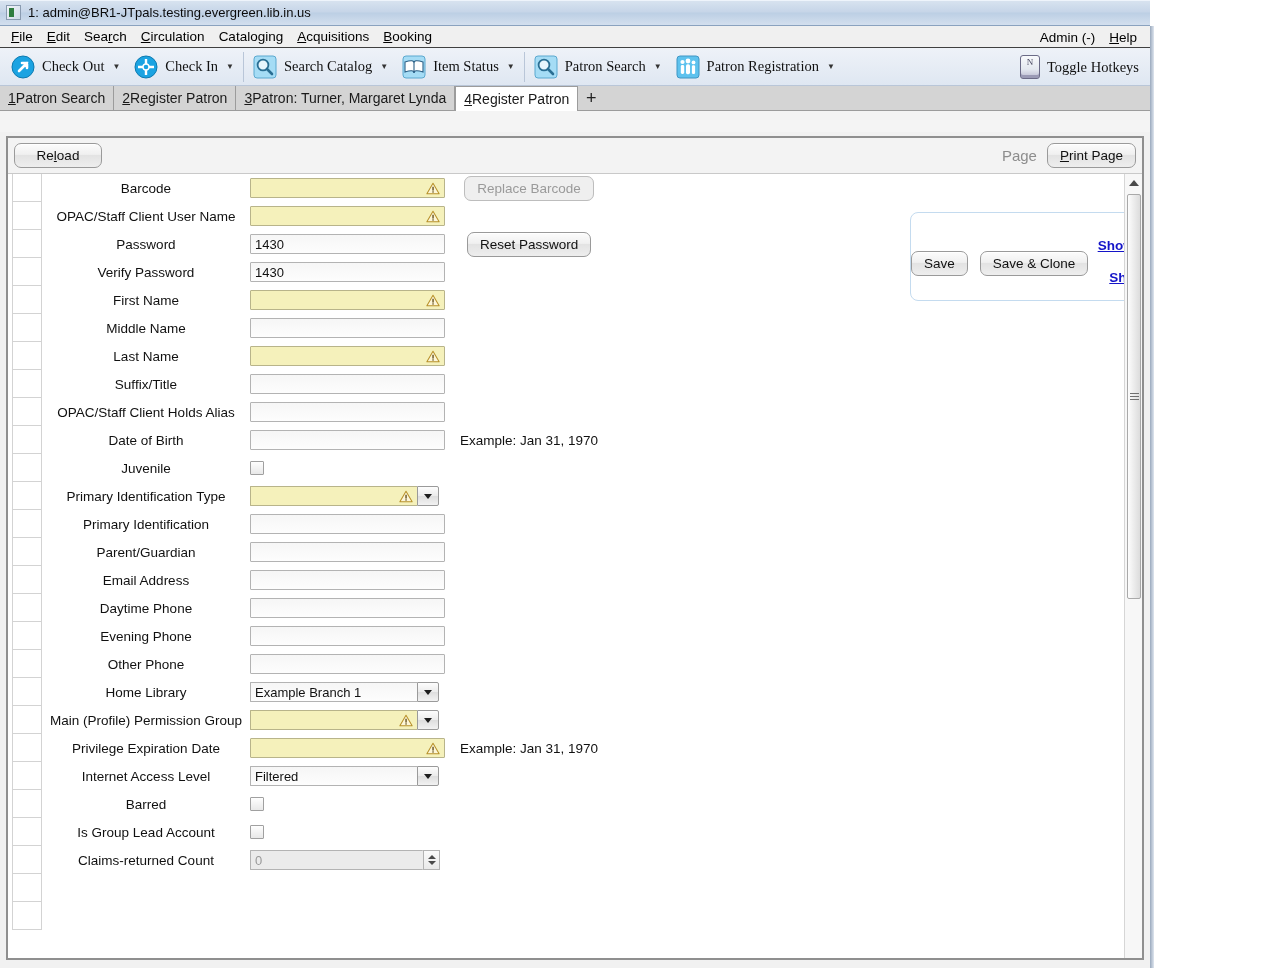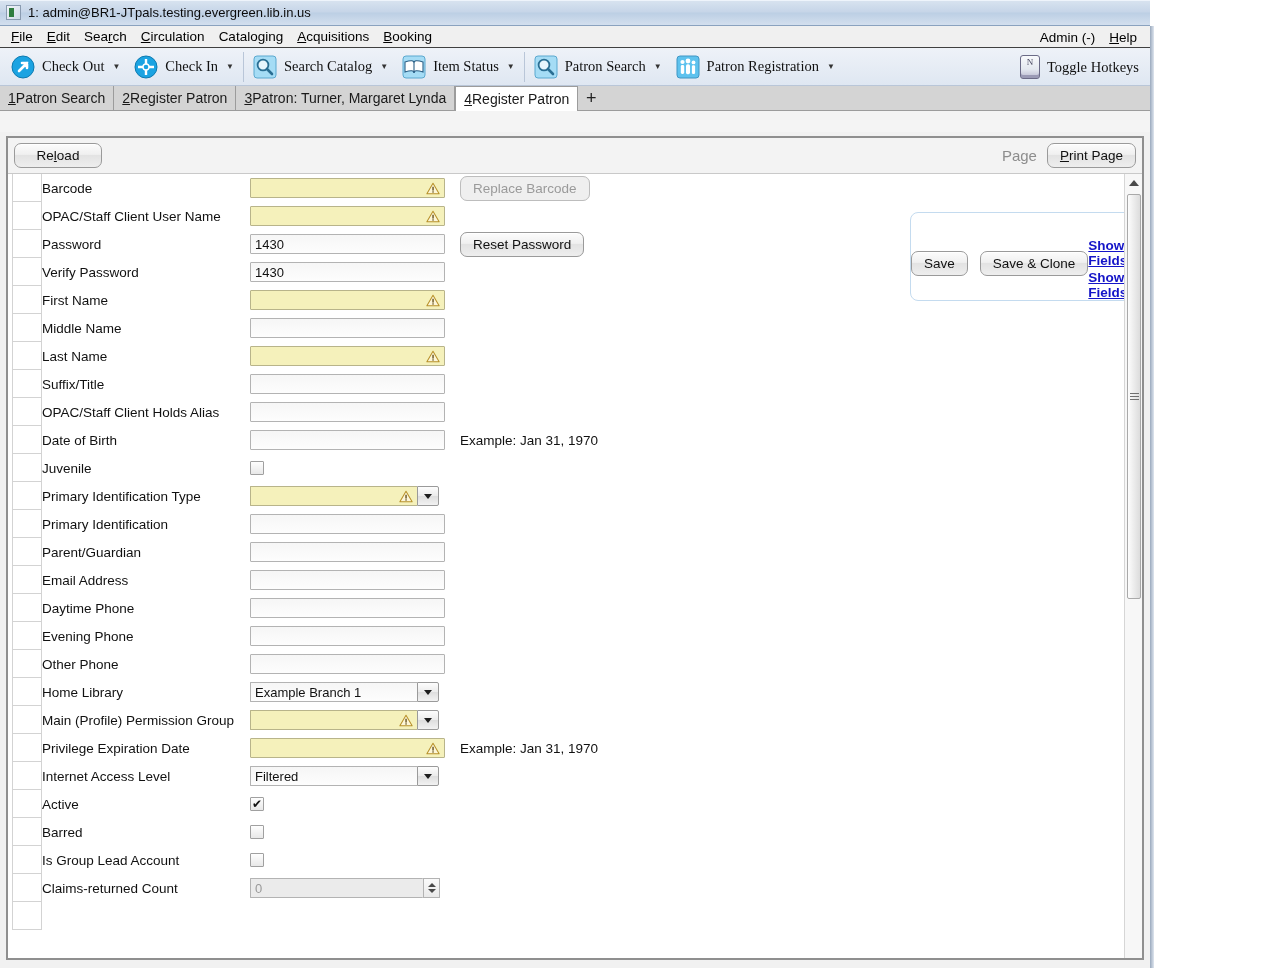--- a/index.html
+++ b/index.html
@@ -202,20 +202,21 @@
   .btn.disabled { color: #9a9a9a; border-color: #bdbdbd; background: #efefef; box-shadow: none; }
   #reload-btn { min-width: 88px; text-align: center; }
   #ctrl-right { position: absolute; right: 6px; top: 0; height: 35px; display: flex; align-items: center; gap: 10px; }
   #debug-label { font-size: 15px; color: #8d8d8d; }
 
   
   #form-wrap {
     flex: 1 1 auto; display: flex; overflow: hidden;
     background: #ffffff;
     border-top: 1px solid #c9c9c9;
+    text-align: center;
   }
   #form-body {
     flex: 1 1 auto; position: relative; overflow: hidden; background: #fff;
   }
 
   
   #gutter {
     position: absolute; left: 0; top: 0; bottom: 0; width: 34px;
   }
   .gutter-cell { border: 1px solid #d3d3d3; border-top: none; height: 28px; margin-left: 4px; }
@@ -769,27 +770,20 @@
                           <span>Filtered</span>
                         </span>
                         <span class="arrowbox">
                           <i class="arrow-dn"></i>
                         </span>
                       </span>
                     </td>
                     <td class="extra"></td>
                   </tr>
                   <tr class="frow">
-                    <td class="lbl">Active</td>
-                    <td class="ctl">
-                      <span class="chk">✔</span>
-                    </td>
-                    <td class="extra"></td>
-                  </tr>
-                  <tr class="frow">
                     <td class="lbl">Barred</td>
                     <td class="ctl">
                       <span class="chk"></span>
                     </td>
                     <td class="extra"></td>
                   </tr>
                   <tr class="frow">
                     <td class="lbl">Is Group Lead Account</td>
                     <td class="ctl">
                       <span class="chk"></span>

